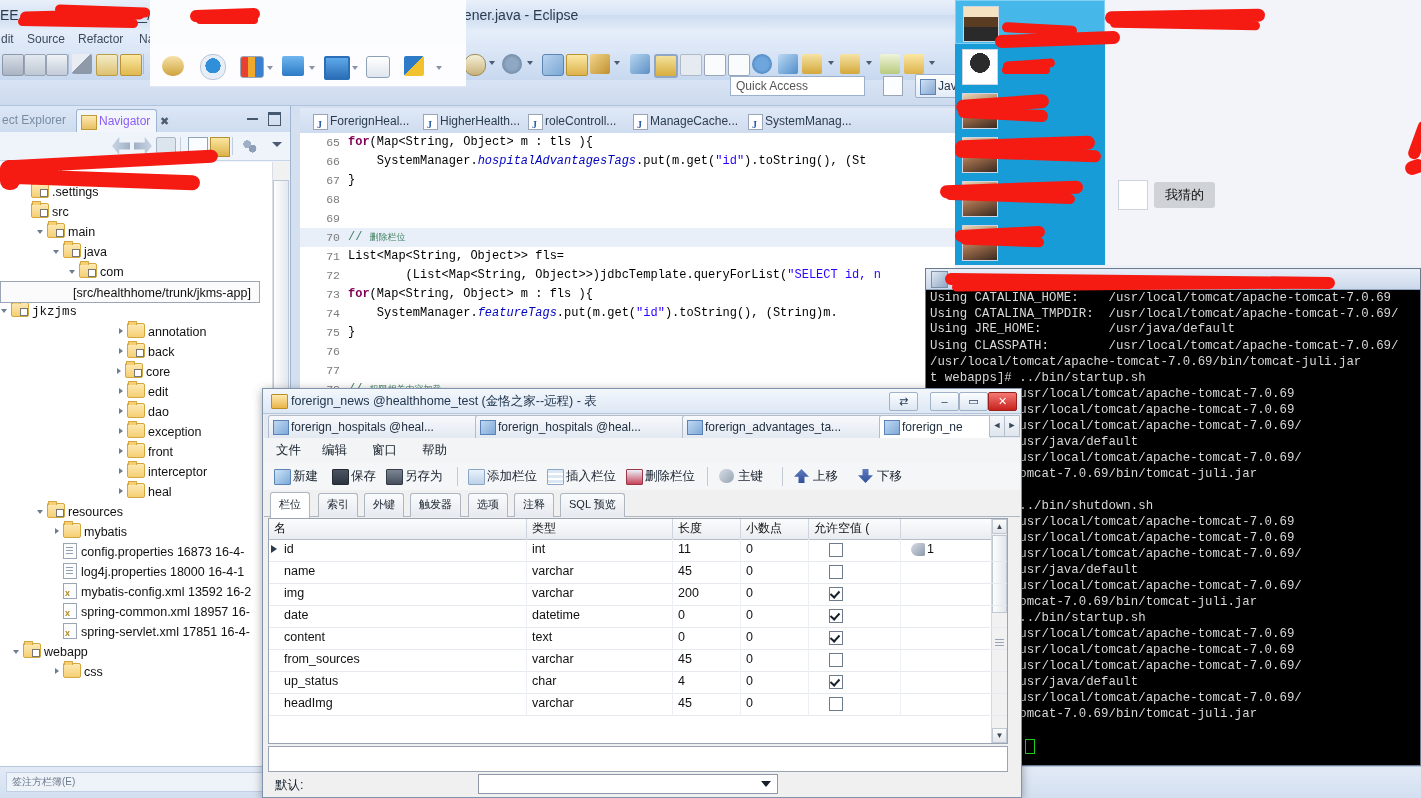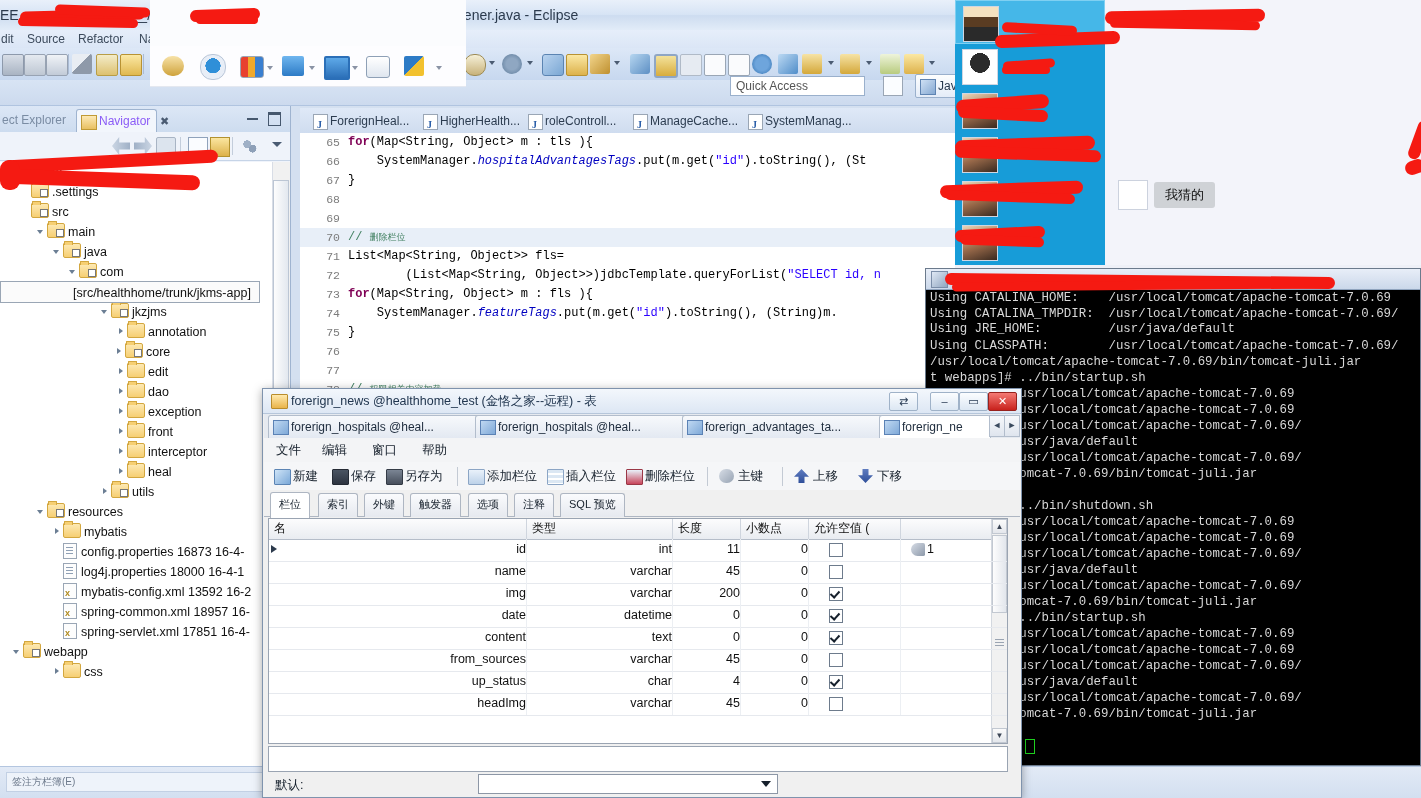--- a/index.html
+++ b/index.html
@@ -299,21 +299,21 @@
   }
   #nv-grid-head{
     position:absolute;left:0;top:0;width:738px;height:20px;
     background:linear-gradient(to bottom,#fcfcfd,#e9ecf1);
     border-bottom:1px solid #b5bdc9;
   }
   .gh{
     position:absolute;top:0;height:20px;line-height:19px;font-size:12px;color:#111;
     border-right:1px solid #cfd5de;box-sizing:border-box;padding-left:5px;white-space:nowrap;
   }
-  .grow{position:absolute;left:0;width:738px;height:22px;border-bottom:1px solid #e6e9ee;text-align:right;}
+  .grow{position:absolute;left:0;width:738px;height:22px;border-bottom:1px solid #e6e9ee;}
   .gc{
     position:absolute;top:0;height:22px;line-height:21px;font-size:12.5px;color:#111;
     box-sizing:border-box;padding-left:5px;white-space:nowrap;
     border-right:1px solid #eceff3;
   }
   .cbx{
     position:absolute;top:4px;width:12px;height:12px;background:#fff;
     border:1px solid #6d7b8c;
   }
   .cbx.on::after{
@@ -505,30 +505,30 @@
     </div>
 
     <div class="abs" id="nav-tree">
         <div class="tree-row" style="padding-left: 20px;"><span class="tw"></span><span class="fldr"></span><span>te</span></div>
         <div class="tree-row" style="padding-left: 20px;"><span class="tw"></span><span class="fldr pkg"></span><span>.settings</span></div>
         <div class="tree-row" style="padding-left: 20px;"><span class="tw"></span><span class="fldr pkg"></span><span>src</span></div>
         <div class="tree-row" style="padding-left: 36px;"><span class="tw open"></span><span class="fldr pkg"></span><span>main</span></div>
         <div class="tree-row" style="padding-left: 52px;"><span class="tw open"></span><span class="fldr pkg"></span><span>java</span></div>
         <div class="tree-row" style="padding-left: 68px;"><span class="tw open"></span><span class="fldr pkg"></span><span>com</span></div>
         <div class="tree-row" style="padding-left: 84px;"><span class="tw open"></span><span class="fldr pkg"></span><span>jk</span></div>
-        <div class="tree-row" style="padding-left: 100px;"><span class="tw open"></span><span class="fldr pkg"></span><span>jkzjms</span></div>
+        <div class="tree-row" style=" font-family: Liberation Mono, monospace;"><span class="tw open"></span><span class="fldr pkg"></span><span>jkzjms</span></div>
         <div class="tree-row" style="padding-left: 116px;"><span class="tw closed"></span><span class="fldr"></span><span>annotation</span></div>
+        <div class="tree-row" style="padding-left: 116px;"><span class="tw closed"></span><span class="fldr pkg"></span><span>back</span></div>
         <div class="tree-row" style="padding-left: 114px;"><span class="tw closed"></span><span class="fldr pkg"></span><span>core</span></div>
         <div class="tree-row" style="padding-left: 116px;"><span class="tw closed"></span><span class="fldr"></span><span>edit</span></div>
         <div class="tree-row" style="padding-left: 116px;"><span class="tw closed"></span><span class="fldr"></span><span>dao</span></div>
         <div class="tree-row" style="padding-left: 116px;"><span class="tw closed"></span><span class="fldr"></span><span>exception</span></div>
         <div class="tree-row" style="padding-left: 116px;"><span class="tw closed"></span><span class="fldr"></span><span>front</span></div>
         <div class="tree-row" style="padding-left: 116px;"><span class="tw closed"></span><span class="fldr"></span><span>interceptor</span></div>
         <div class="tree-row" style="padding-left: 116px;"><span class="tw closed"></span><span class="fldr"></span><span>heal</span></div>
-        <div class="tree-row" style="padding-left: 100px;"><span class="tw closed"></span><span class="fldr pkg"></span><span>utils</span></div>
         <div class="tree-row" style="padding-left: 36px;"><span class="tw open"></span><span class="fldr pkg"></span><span>resources</span></div>
         <div class="tree-row" style="padding-left: 52px;"><span class="tw closed"></span><span class="fldr"></span><span>mybatis</span></div>
         <div class="tree-row" style="padding-left: 52px;"><span class="tw"></span><span class="fileic p"></span><span>config.properties 16873  16-4-</span></div>
         <div class="tree-row" style="padding-left: 52px;"><span class="tw"></span><span class="fileic p"></span><span>log4j.properties 18000  16-4-1</span></div>
         <div class="tree-row" style="padding-left: 52px;"><span class="tw"></span><span class="fileic x"></span><span>mybatis-config.xml 13592  16-2</span></div>
         <div class="tree-row" style="padding-left: 52px;"><span class="tw"></span><span class="fileic x"></span><span>spring-common.xml 18957  16-</span></div>
         <div class="tree-row" style="padding-left: 52px;"><span class="tw"></span><span class="fileic x"></span><span>spring-servlet.xml 17851  16-4-</span></div>
         <div class="tree-row" style=" margin-left: 12px;"><span class="tw open"></span><span class="fldr pkg"></span><span>webapp</span></div>
         <div class="tree-row" style="padding-left: 52px;"><span class="tw closed"></span><span class="fldr"></span><span>css</span></div>
       </div>

